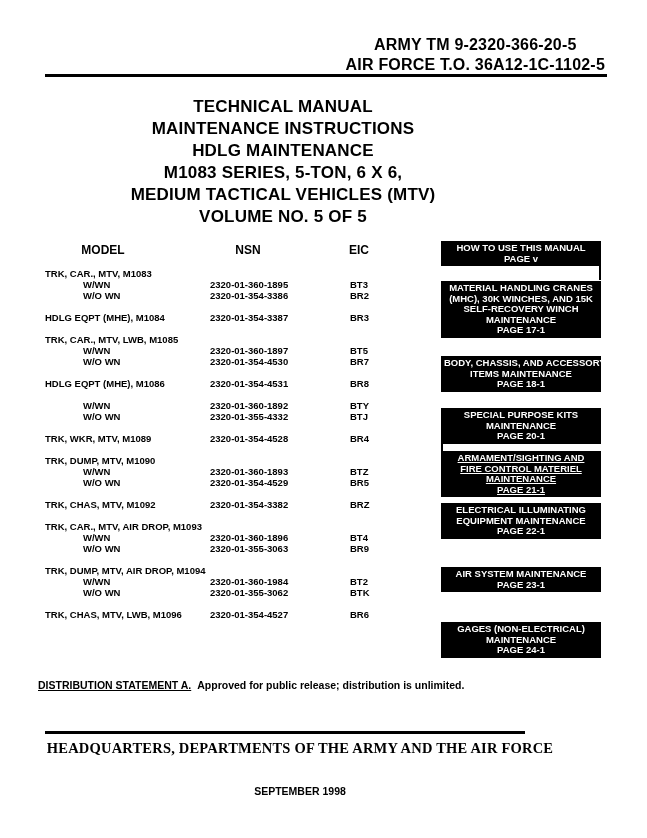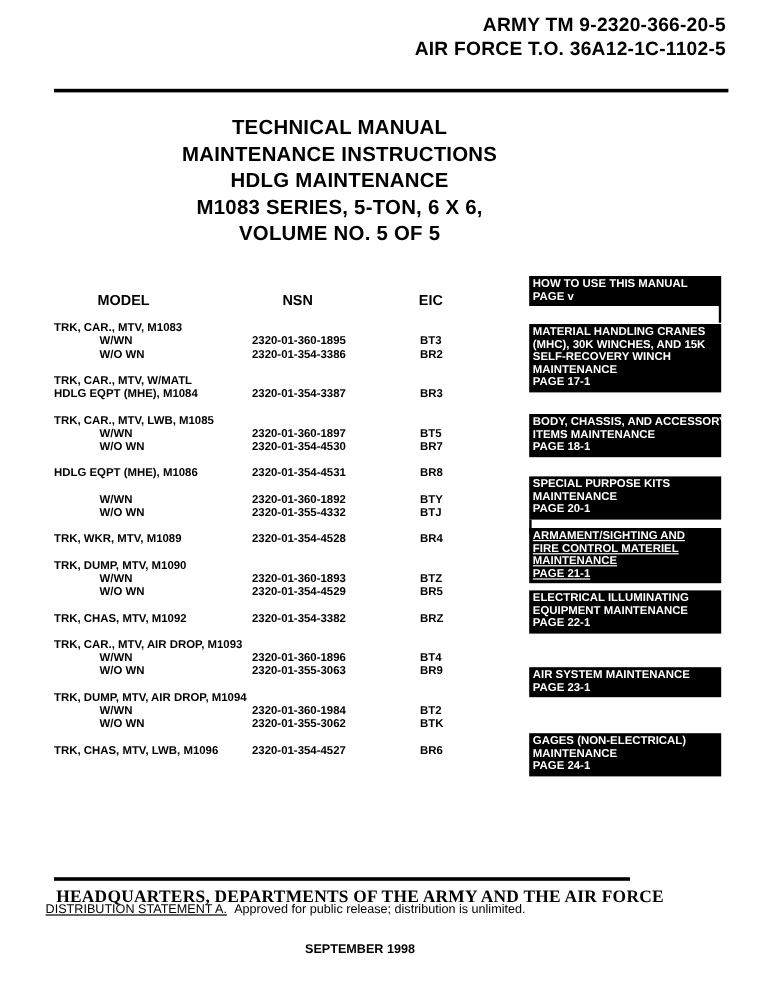--- a/index.html
+++ b/index.html
@@ -1,62 +1,62 @@
 <!DOCTYPE html>
 <html><head>
 <meta charset="utf-8">
 <style>
   html,body{margin:0;padding:0;background:#fff;}
   .page{
     position:relative;width:647px;height:838px;background:#fff;color:#000;
     font-family:"Liberation Sans",sans-serif;overflow:hidden;
   }
   
-  .doc-header{position:absolute;top:12px;right:42px;text-align:right;
+  .doc-header{position:absolute;top:35px;right:42px;text-align:center;
     font-size:16px;font-weight:bold;line-height:20px;letter-spacing:0.2px;}
   .top-rule{position:absolute;top:74px;left:45px;width:562px;height:3px;background:#000;}
   
   .title-block{position:absolute;top:96px;left:45px;width:476px;text-align:center;
     font-size:17px;font-weight:bold;line-height:22px;letter-spacing:0.2px;}
   
   .col-headers{position:absolute;top:243px;left:45px;width:395px;height:14px;
     font-size:12px;font-weight:bold;}
   .col-headers .ch{position:absolute;transform:translateX(-50%);white-space:nowrap;}
   .ch-model{left:58px;}
   .ch-nsn{left:203px;}
   .ch-eic{left:314px;}
   
   .model-table{position:absolute;top:268px;left:45px;width:400px;
     font-size:9.5px;font-weight:bold;line-height:11px;}
   .group{margin-bottom:11px;}
   .trow{display:grid;grid-template-columns:165px 140px 1fr;}
   .cell{white-space:nowrap;}
   .variant-label{padding-left:38px;}
   
-  .chapters{position:absolute;top:230px;left:441px;width:160px;height:560px;}
+  .chapters{position:absolute;top:241px;left:441px;width:160px;height:560px;text-align:center;}
   .chapter-box{position:absolute;left:0;width:160px;box-sizing:border-box;
     background:#000;color:#fff;font-size:9.5px;font-weight:bold;line-height:10.5px;
     padding:2px 3px;}
   .chapter-box:nth-child(1){top:0px;}
   .chapter-box:nth-child(2){top:40px;}
   .chapter-box:nth-child(3){top:115px;}
   .chapter-box:nth-child(4){top:167px;}
   .chapter-box:nth-child(5){top:210px;text-decoration:underline;}
   .chapter-box:nth-child(6){top:262px;}
   .chapter-box:nth-child(7){top:326px;}
   .chapter-box:nth-child(8){top:381px;}
   .chapter-box:nth-child(9){top:426px;}
   
   .chapter-box:nth-child(1)::after{content:"";position:absolute;right:0;top:100%;
     width:2px;height:14px;background:#000;}
   .chapter-box:nth-child(4)::after{content:"";position:absolute;left:0;top:100%;
     width:2px;height:12px;background:#000;}
   .chapter-line,.chapter-page{white-space:nowrap;}
   
-  .distribution{position:absolute;top:752px;left:38px;font-size:10.5px;font-weight:normal;}
+  .distribution{position:absolute;top:679px;left:38px;font-size:10.5px;font-weight:bold;}
   .dist-label{text-decoration:underline;}
   .dist-text{margin-left:6px;}
   .bottom-rule{position:absolute;top:731px;left:45px;width:480px;height:3px;background:#000;}
   .headquarters{position:absolute;top:740px;left:45px;width:510px;text-align:center;
     font-size:14.5px;font-weight:bold;letter-spacing:0.2px;font-family:Liberation Serif, serif;}
   .pub-date{position:absolute;top:785px;left:45px;width:510px;text-align:center;
     font-size:10.5px;font-weight:bold;}
 </style>
 </head>
 <body>
@@ -68,20 +68,21 @@
     <div>AIR FORCE T.O. 36A12-1C-1102-5</div>
   </div>
 
   <div class="top-rule"></div>
 
   <div class="title-block">
     <div>TECHNICAL MANUAL</div>
     <div>MAINTENANCE INSTRUCTIONS</div>
     <div>HDLG MAINTENANCE</div>
     <div>M1083 SERIES, 5-TON, 6 X 6,</div>
+    <div>MEDIUM TACTICAL VEHICLES (MTV)</div>
     <div>VOLUME NO. 5 OF 5</div>
   </div>
 
   <div class="col-headers">
     <span class="ch ch-model">MODEL</span>
     <span class="ch ch-nsn">NSN</span>
     <span class="ch ch-eic">EIC</span>
   </div>
 
   <div class="model-table" id="model-table">
@@ -97,25 +98,20 @@
           <div class="cell">BT3</div>
         </div>
         <div class="trow">
           <div class="cell variant-label">W/O WN</div>
           <div class="cell">2320-01-354-3386</div>
           <div class="cell">BR2</div>
         </div>
       </div>
       <div class="group">
         <div class="trow">
-          <div class="cell">TRK, CAR., MTV, W/MATL</div>
-          <div class="cell"></div>
-          <div class="cell"></div>
-        </div>
-        <div class="trow">
           <div class="cell">HDLG EQPT (MHE), M1084</div>
           <div class="cell">2320-01-354-3387</div>
           <div class="cell">BR3</div>
         </div>
       </div>
       <div class="group">
         <div class="trow">
           <div class="cell">TRK, CAR., MTV, LWB, M1085</div>
           <div class="cell"></div>
           <div class="cell"></div>

